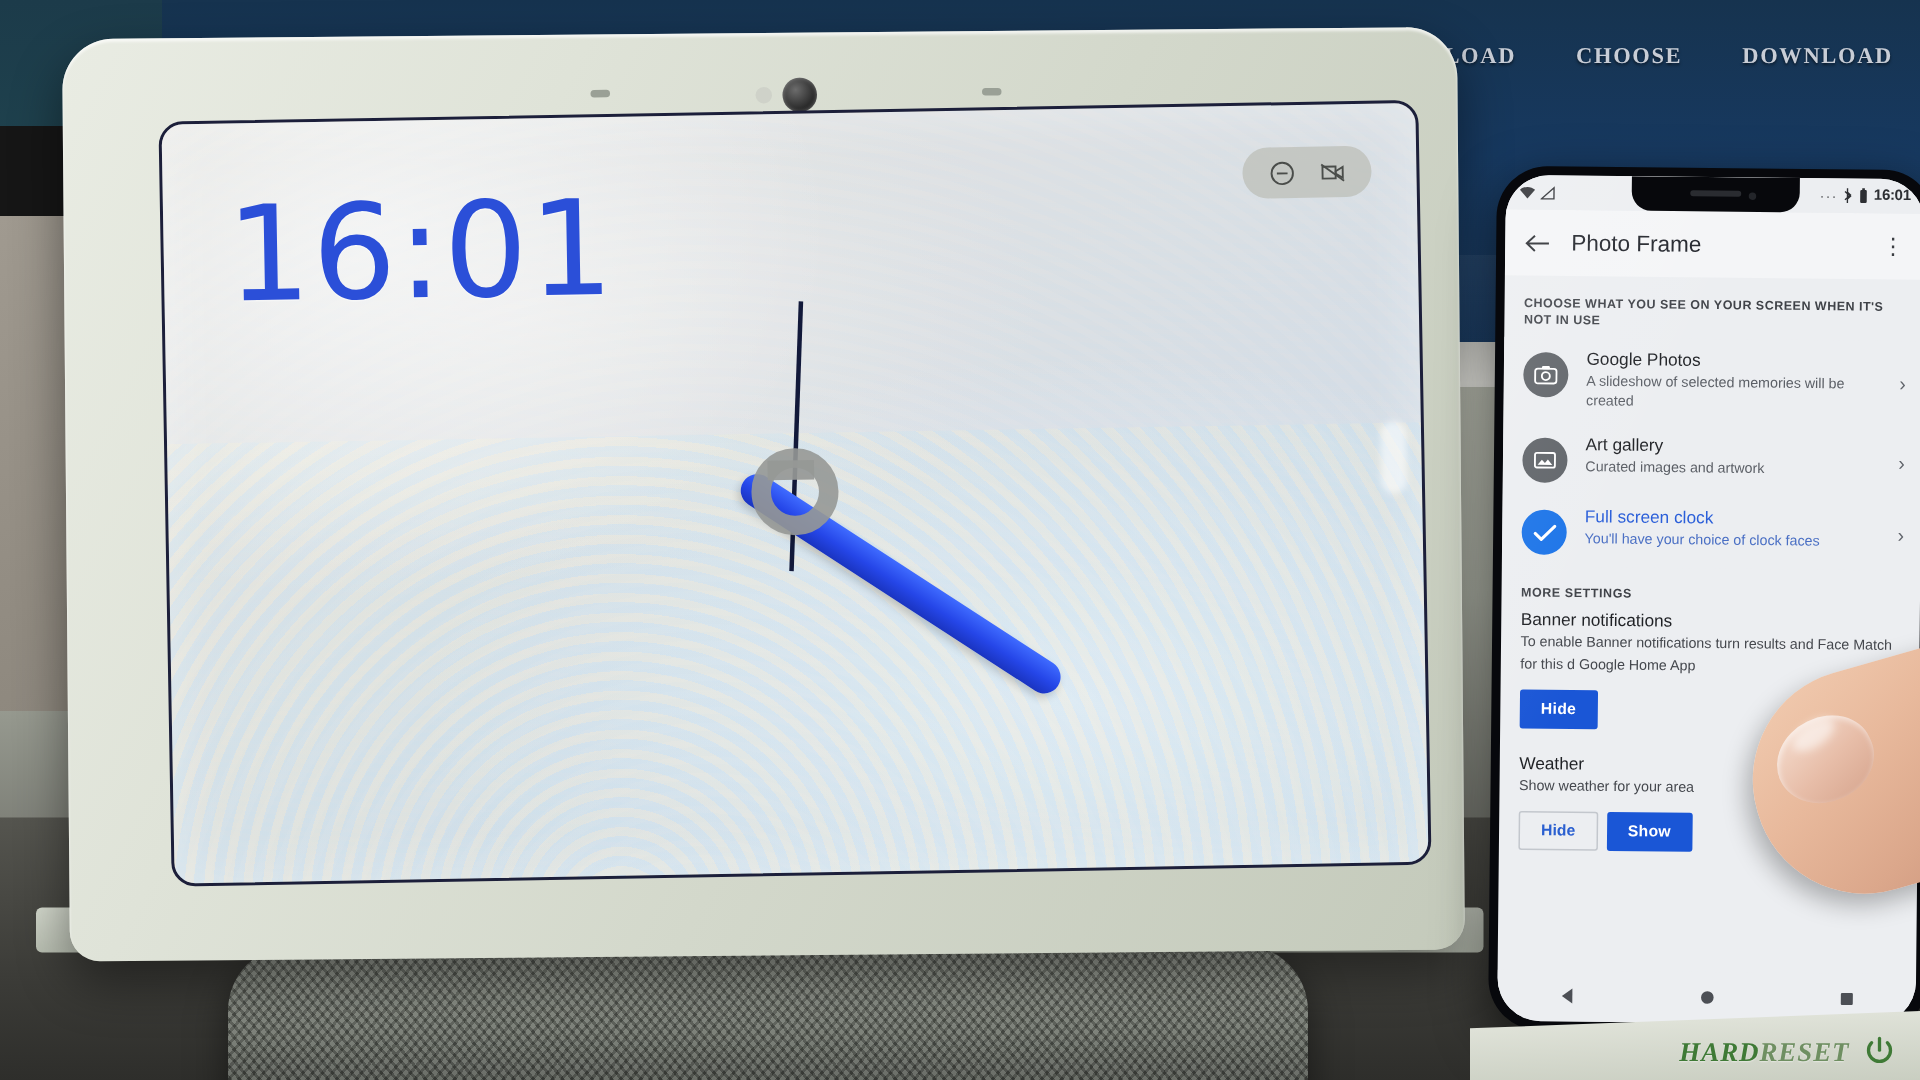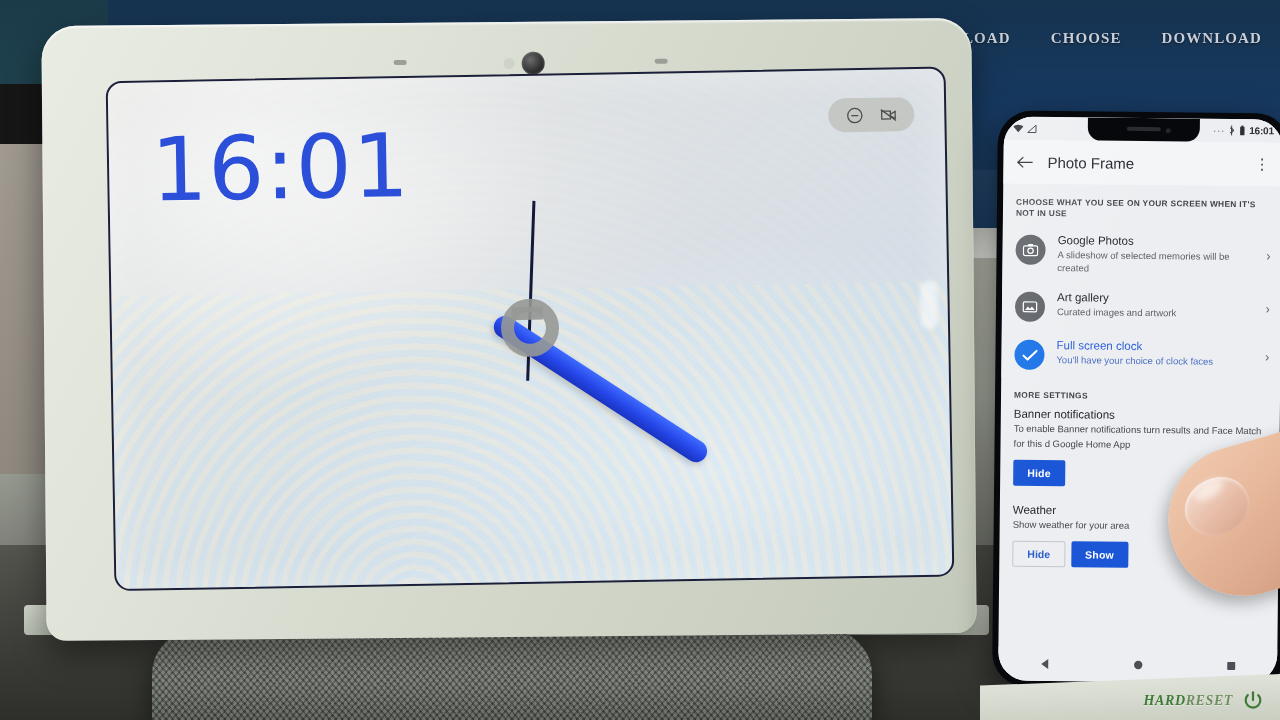--- a/index.html
+++ b/index.html
@@ -289,21 +289,21 @@
     transform:rotate(-18deg);
   }
 
   
   .watermark {
     position:absolute; right:16px; bottom:8px; z-index:40;
     display:flex; align-items:center; gap:9px;
   }
   .wm-text {
     font-family:"Liberation Serif", serif;
-    font-size:14px; font-style:italic; font-weight:bold;
+    font-size:18px; font-style:italic; font-weight:bold;
     color:#3f7a36; letter-spacing:.6px;
     text-shadow:0 1px 1px rgba(255,255,255,.45);
   }
   .wm-text .soft { color:#6f8f62; }
   .wm-ico { width:22px; height:22px; }
   .wm-plate {
     position:absolute; right:0; bottom:0; width:300px; height:46px;
     background:linear-gradient(180deg,#dfe2d8,#c9cec1);
     transform:skewY(-2.2deg); transform-origin:bottom right;
     z-index:35;

